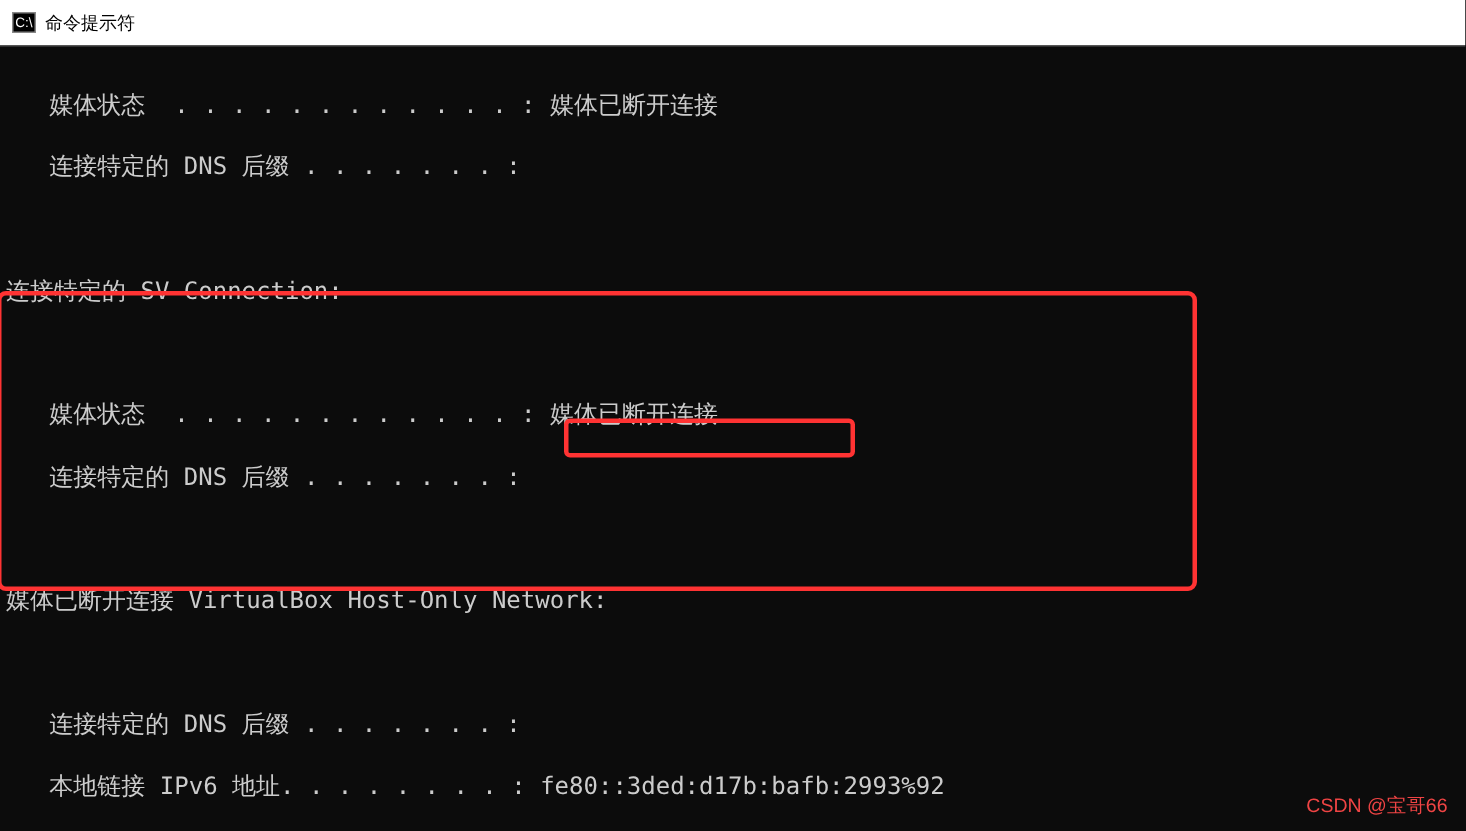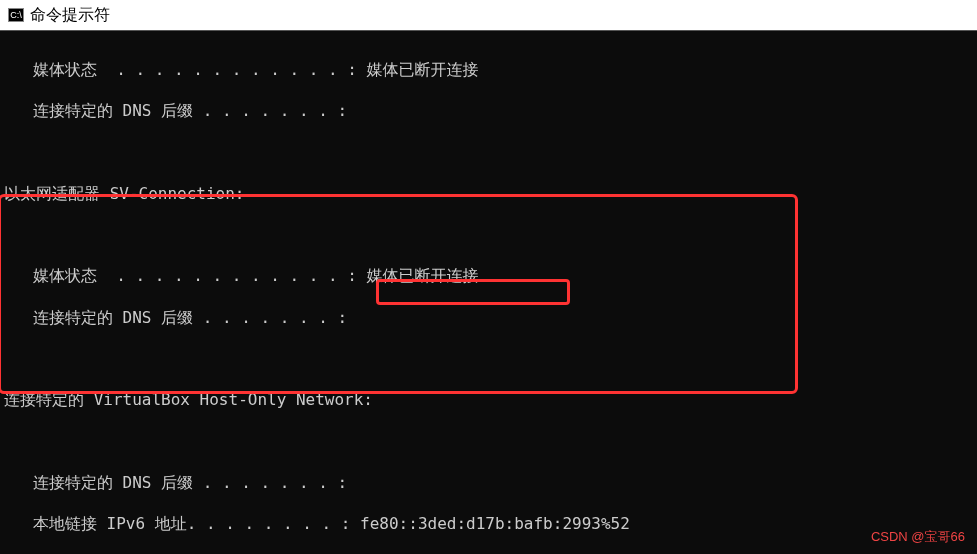--- a/index.html
+++ b/index.html
@@ -32,21 +32,21 @@
       color: #fff;
       font-size: 9px;
       display: flex;
       align-items: center;
       justify-content: center;
       font-family: Arial, sans-serif;
       border: 1px solid #888;
     }
     .title-text {
       color: #000;
-      font-size: 16px;
+      font-size: 12px;
       font-family: 'Microsoft YaHei', sans-serif;
     }
     .separator-line {
       height: 1px;
       background: #555;
     }
     .terminal {
       padding: 8px 0 0 4px;
       line-height: 1.3;
       white-space: pre;
@@ -84,29 +84,29 @@
     <span>C:\</span>
   </div>
   <div class="title-text">命令提示符</div>
 </div>
 <div class="separator-line"></div>
 
 <div class="terminal">
 <div class="line">   媒体状态  . . . . . . . . . . . . : 媒体已断开连接</div>
 <div class="line">   连接特定的 DNS 后缀 . . . . . . . :</div>
 <div class="line"></div>
-<div class="line">以太网适配器 SV-Connection:</div>
+<div class="line">连接特定的 SV-Connection:</div>
 <div class="line"></div>
 <div class="line">   媒体状态  . . . . . . . . . . . . : 媒体已断开连接</div>
 <div class="line">   连接特定的 DNS 后缀 . . . . . . . :</div>
 <div class="line"></div>
-<div class="line">连接特定的 VirtualBox Host-Only Network:</div>
+<div class="line">媒体已断开连接 VirtualBox Host-Only Network:</div>
 <div class="line"></div>
 <div class="line">   连接特定的 DNS 后缀 . . . . . . . :</div>
-<div class="line">   本地链接 IPv6 地址. . . . . . . . : fe80::3ded:d17b:bafb:2993%52</div>
+<div class="line">   本地链接 IPv6 地址. . . . . . . . : fe80::3ded:d17b:bafb:2993%92</div>
 
 
 
 
 
 
 
 
 
 

